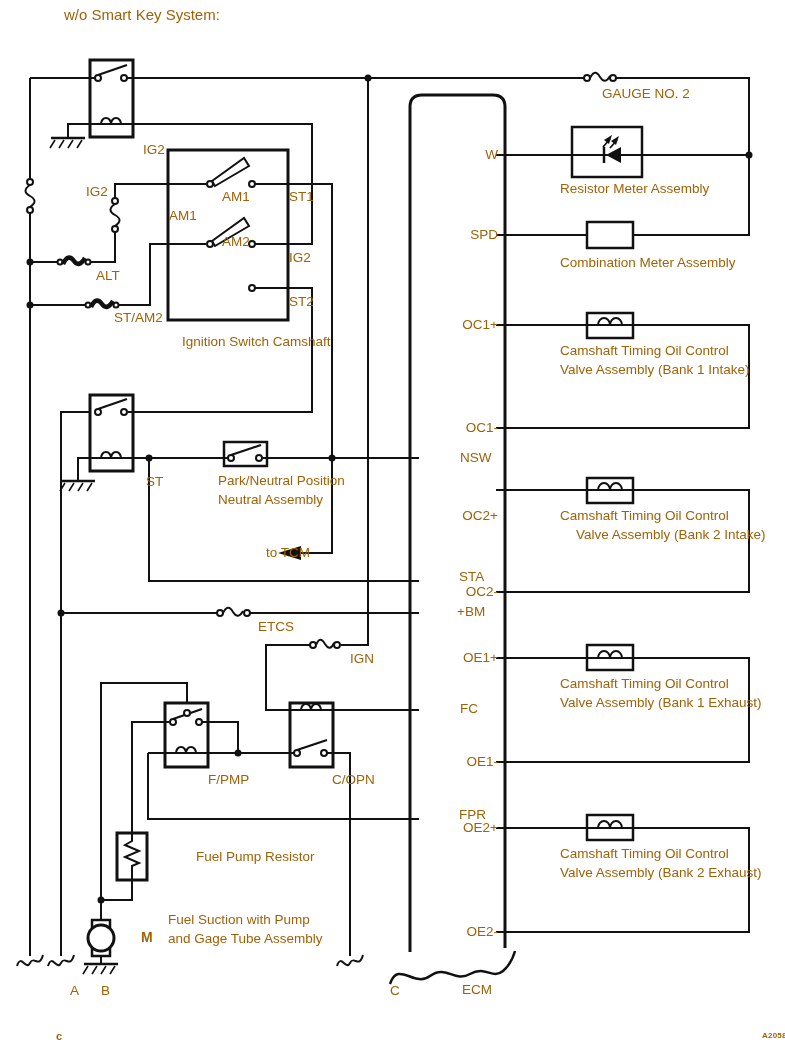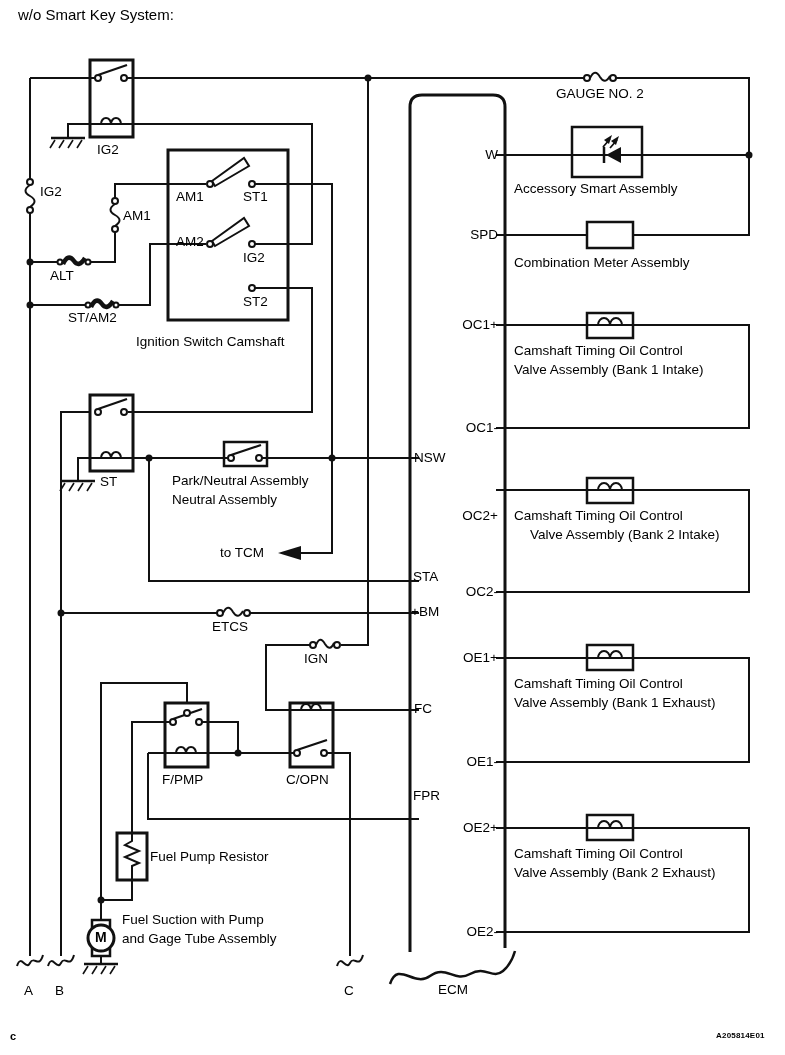--- a/index.html
+++ b/index.html
@@ -1,19 +1,19 @@
 <!DOCTYPE html>
 <html><head>
 <meta charset="utf-8">
 <style>
   html,body{margin:0;padding:0;background:#fff;}
   #stage{position:relative;width:785px;height:1055px;background:#fff;overflow:hidden;
          font-family:"Liberation Sans",sans-serif;color:#111;}
   #wiresvg{position:absolute;left:0;top:0;}
-  .lbl{position:absolute;font-size:13.5px;line-height:15px;white-space:nowrap;color:#000000;}
+  .lbl{position:absolute;font-size:13.5px;line-height:15px;white-space:nowrap;color:#a16207;margin-left:46px;}
   .title{font-size:15px;}
   .pinR{right:287px;text-align:right;}
   .mono-sm{font-size:8px;font-weight:bold;letter-spacing:.2px;}
   .pgmark{font-size:11px;font-weight:bold;}
   .mlabel{font-size:14px;font-weight:bold;}
 </style>
 </head>
 <body>
 
 <div id="stage">
@@ -255,59 +255,59 @@
 <span class="lbl" style="left:162px;top:772px">F/PMP</span>
 <span class="lbl" style="left:286px;top:772px">C/OPN</span>
 
 <span class="lbl" style="left:176px;top:189px">AM1</span>
 <span class="lbl" style="left:243px;top:189px">ST1</span>
 <span class="lbl" style="left:176px;top:234px">AM2</span>
 <span class="lbl" style="left:243px;top:250px">IG2</span>
 <span class="lbl" style="left:243px;top:294px">ST2</span>
 <span class="lbl" style="left:136px;top:334px">Ignition Switch Camshaft</span>
 
-<span class="lbl" style="left:172px;top:473px">Park/Neutral Assembly</span>
+<span class="lbl" style="left:172px;top:473px">Park/Neutral Position</span>
 <span class="lbl" style="left:172px;top:492px">Neutral Assembly</span>
 <span class="lbl" style="left:220px;top:545px">to TCM</span>
 
-<span class="lbl" style="left:514px;top:181px">Accessory Smart Assembly</span>
+<span class="lbl" style="left:514px;top:181px">Resistor Meter Assembly</span>
 <span class="lbl" style="left:514px;top:255px">Combination Meter Assembly</span>
 
 <span class="lbl" style="left:514px;top:343px">Camshaft Timing Oil Control</span>
 <span class="lbl" style="left:514px;top:362px">Valve Assembly (Bank 1 Intake)</span>
 <span class="lbl" style="left:514px;top:508px">Camshaft Timing Oil Control</span>
 <span class="lbl" style="left:530px;top:527px">Valve Assembly (Bank 2 Intake)</span>
 <span class="lbl" style="left:514px;top:676px">Camshaft Timing Oil Control</span>
 <span class="lbl" style="left:514px;top:695px">Valve Assembly (Bank 1 Exhaust)</span>
 <span class="lbl" style="left:514px;top:846px">Camshaft Timing Oil Control</span>
 <span class="lbl" style="left:514px;top:865px">Valve Assembly (Bank 2 Exhaust)</span>
 
 <span class="lbl" style="left:150px;top:849px">Fuel Pump Resistor</span>
 <span class="lbl" style="left:122px;top:912px">Fuel Suction with Pump</span>
 <span class="lbl" style="left:122px;top:931px">and Gage Tube Assembly</span>
 <span class="lbl mlabel" style="left:95px;top:930px">M</span>
 
 <span class="lbl" style="left:414px;top:450px">NSW</span>
 <span class="lbl" style="left:413px;top:569px">STA</span>
 <span class="lbl" style="left:411px;top:604px">+BM</span>
 <span class="lbl" style="left:414px;top:701px">FC</span>
-<span class="lbl" style="left:413px;top:788px">FPR</span>
+<span class="lbl" style="left:413px;top:807px">FPR</span>
 
 <span class="lbl pinR" style="top:147px">W</span>
 <span class="lbl pinR" style="top:227px">SPD</span>
 <span class="lbl pinR" style="top:317px">OC1+</span>
 <span class="lbl pinR" style="top:420px">OC1-</span>
 <span class="lbl pinR" style="top:508px">OC2+</span>
 <span class="lbl pinR" style="top:584px">OC2-</span>
 <span class="lbl pinR" style="top:650px">OE1+</span>
 <span class="lbl pinR" style="top:754px">OE1-</span>
 <span class="lbl pinR" style="top:820px">OE2+</span>
 <span class="lbl pinR" style="top:924px">OE2-</span>
 
-<span class="lbl" style="left:438px;top:982px">ECM</span>
+<span class="lbl" style="left:416px;top:982px">ECM</span>
 <span class="lbl" style="left:24px;top:983px">A</span>
 <span class="lbl" style="left:55px;top:983px">B</span>
 <span class="lbl" style="left:344px;top:983px">C</span>
 
 <span class="lbl pgmark" style="left:10px;top:1029px">c</span>
 <span class="lbl mono-sm" style="left:716px;top:1028px">A205814E01</span>
 
 </div>
 
 </body></html>

